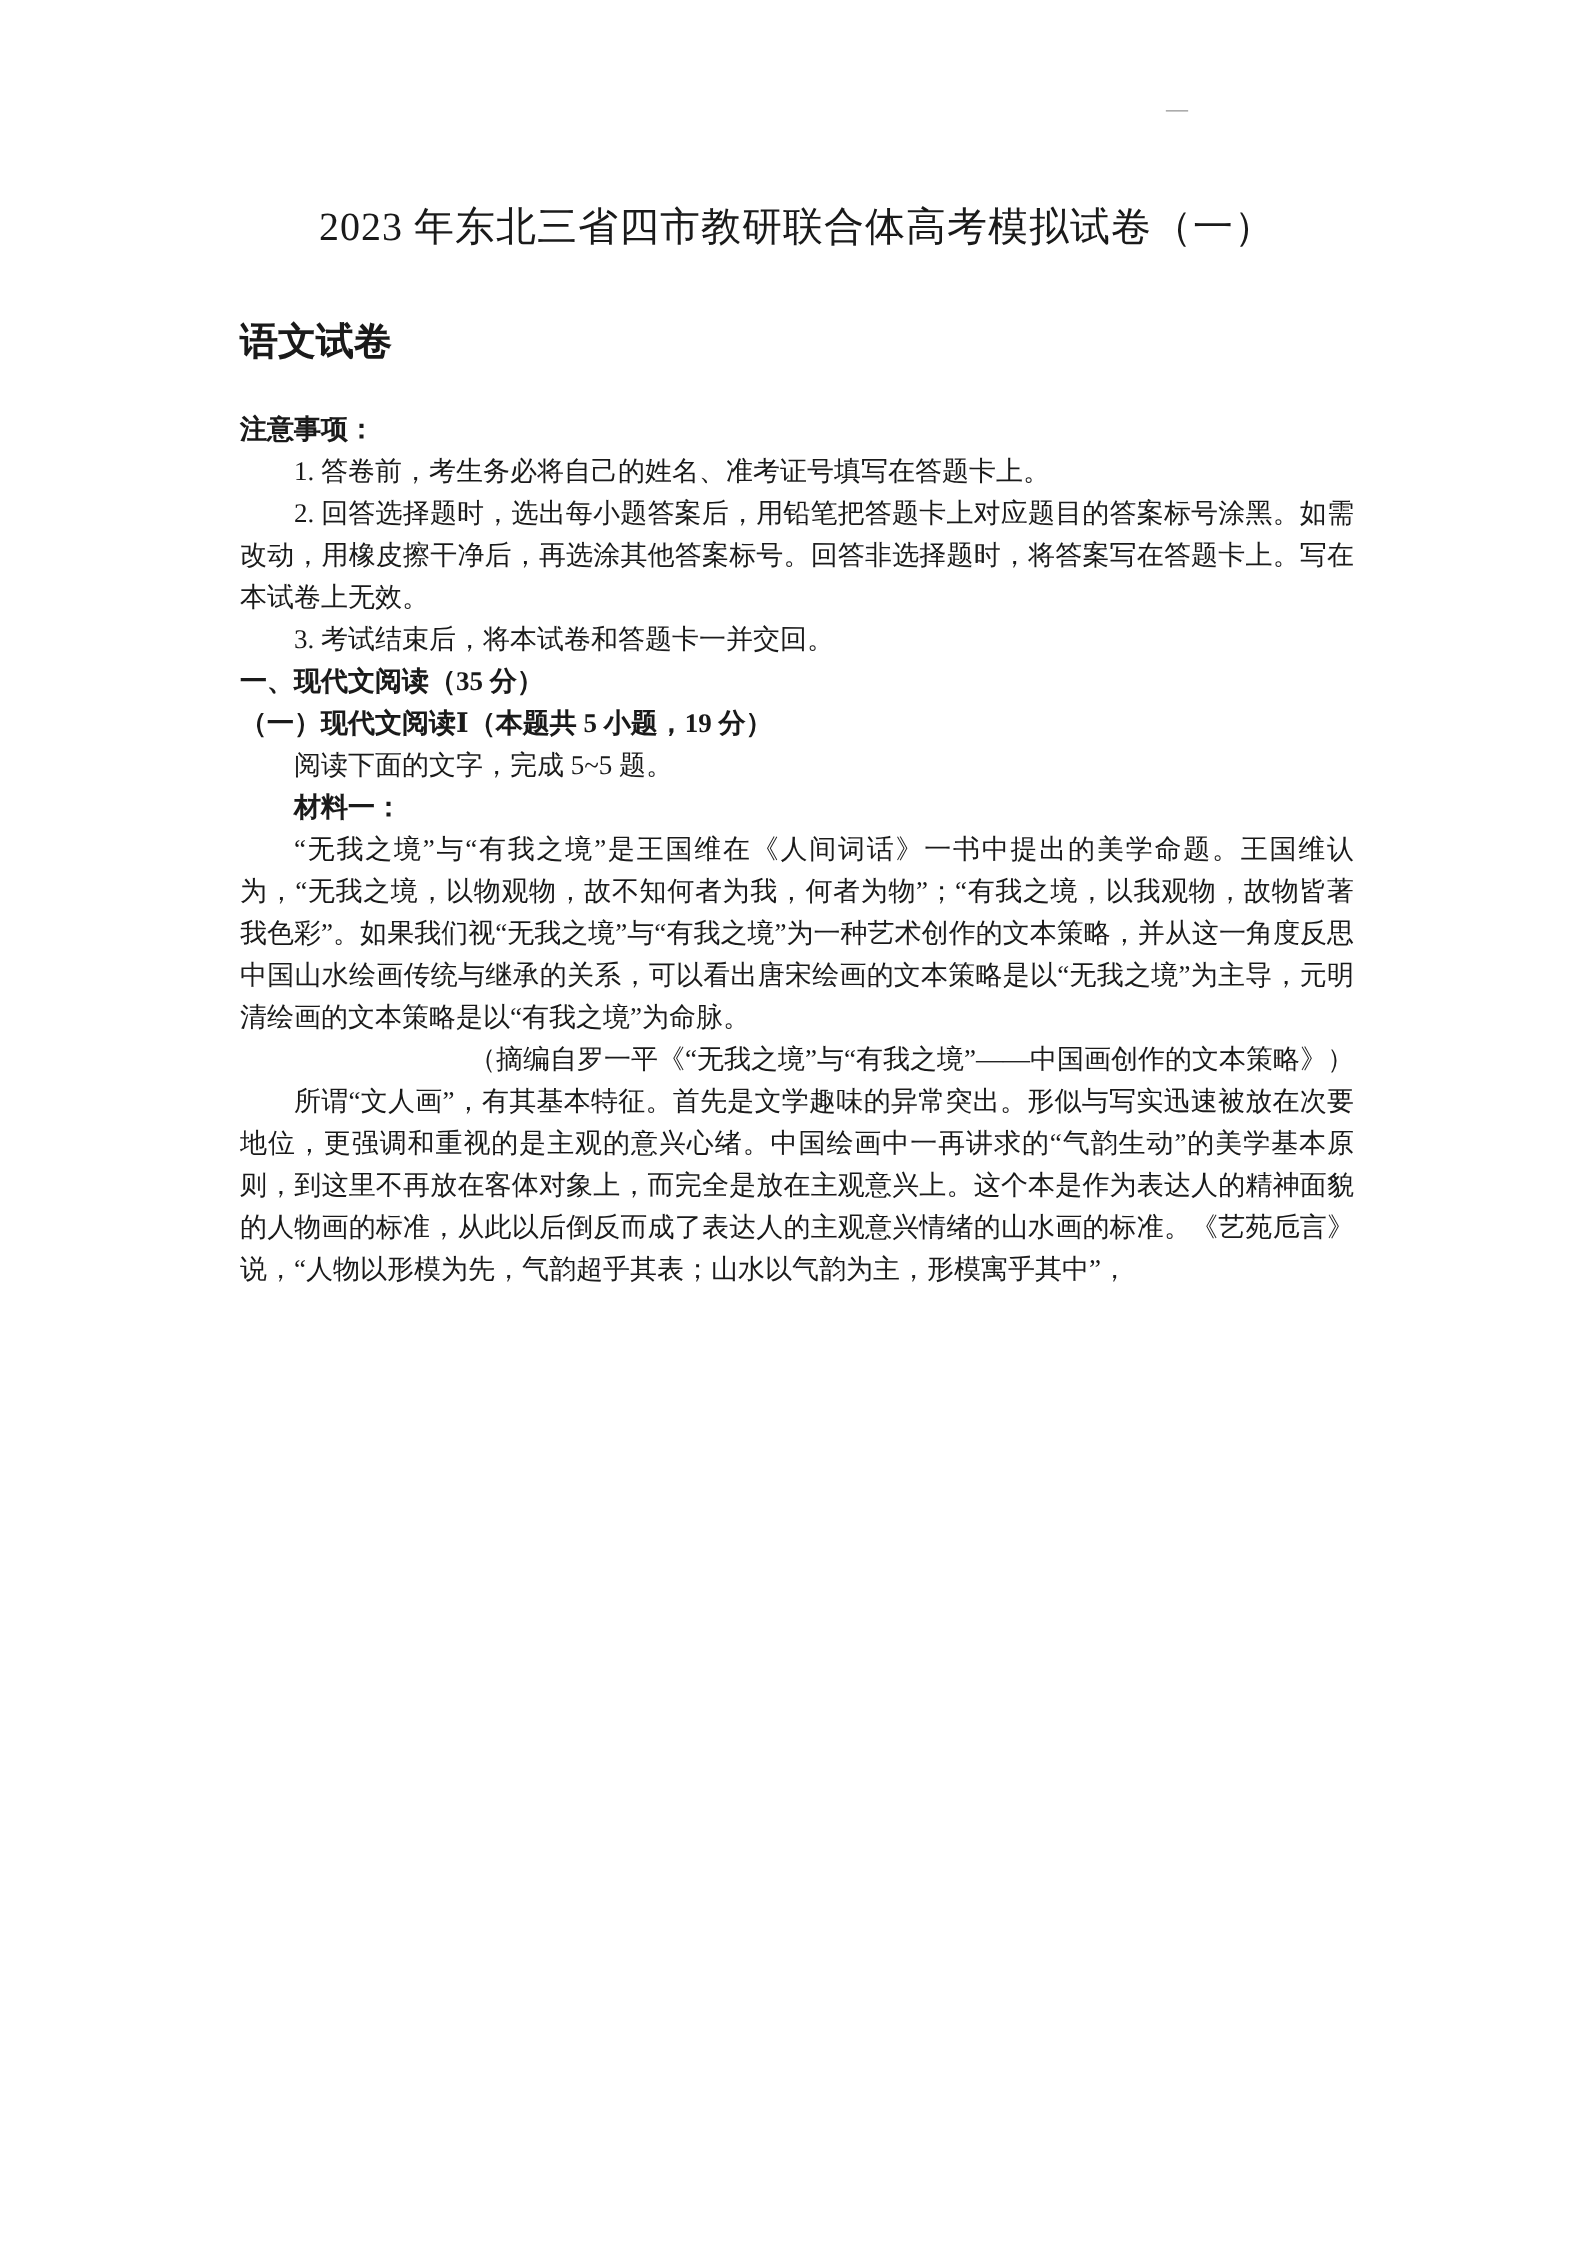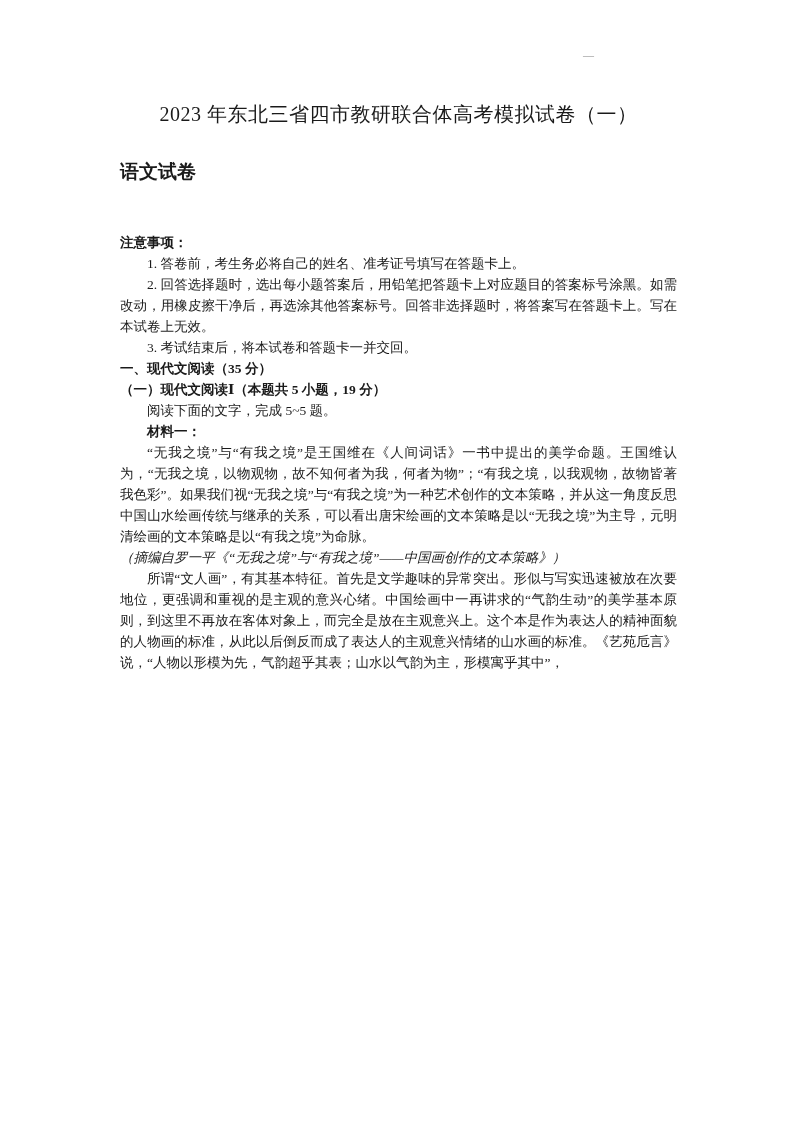--- a/index.html
+++ b/index.html
@@ -37,41 +37,40 @@
     letter-spacing: 0.5px;
   }
   .subtitle {
     margin: 32px 0 0 0;
     text-align: left;
     font-size: 19px;
     line-height: 24px;
     font-weight: bold;
   }
   .notice {
-    margin-top: 48px;
+    margin-top: 20px;
   }
   .bold {
     font-weight: bold;
   }
   p, .line {
     margin: 0;
     padding: 0;
     text-align: justify;
     text-justify: inter-ideograph;
   }
   .indent {
     text-indent: 2em;
   }
   .flush {
     text-indent: 0;
   }
   .attribution {
-    text-align: left;
+    text-align: right;
     text-indent: 0;
-    font-style: italic;
   }
 </style>
 </head>
 <body>
 
 <div class="page">
 
   <div class="scan-artifact">—</div>
 
   <h1 class="title">2023 年东北三省四市教研联合体高考模拟试卷（一）</h1>

